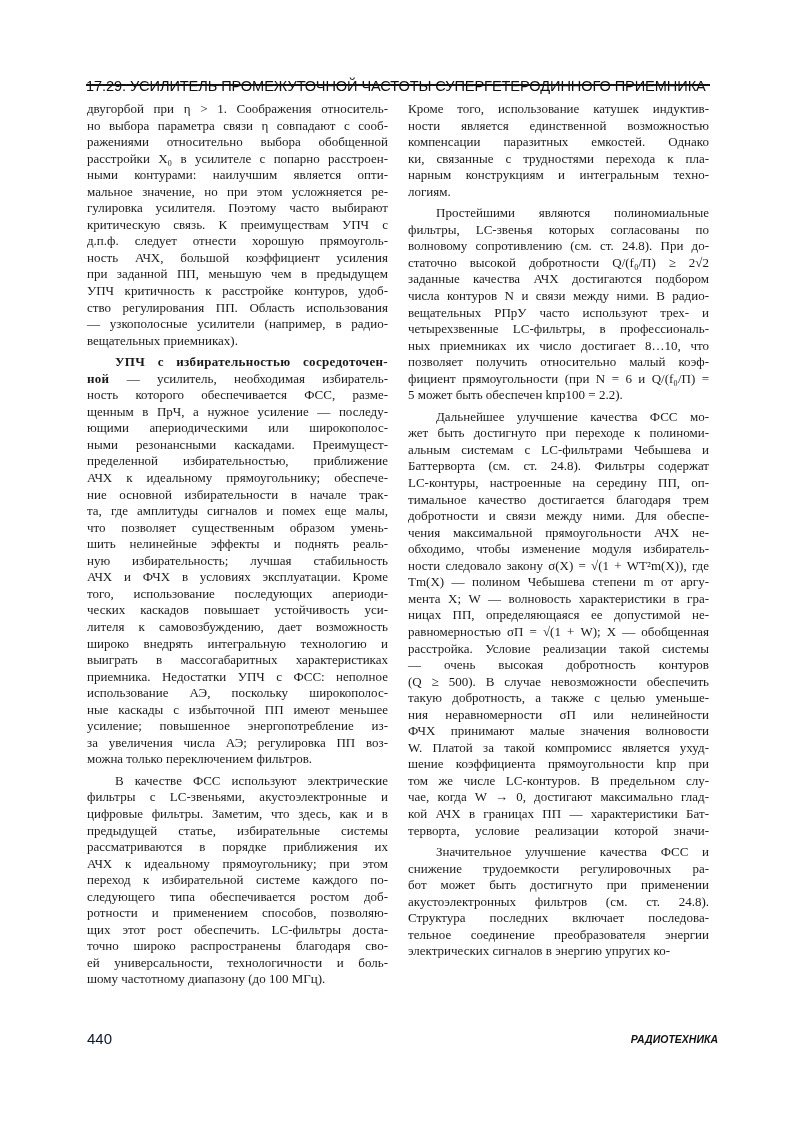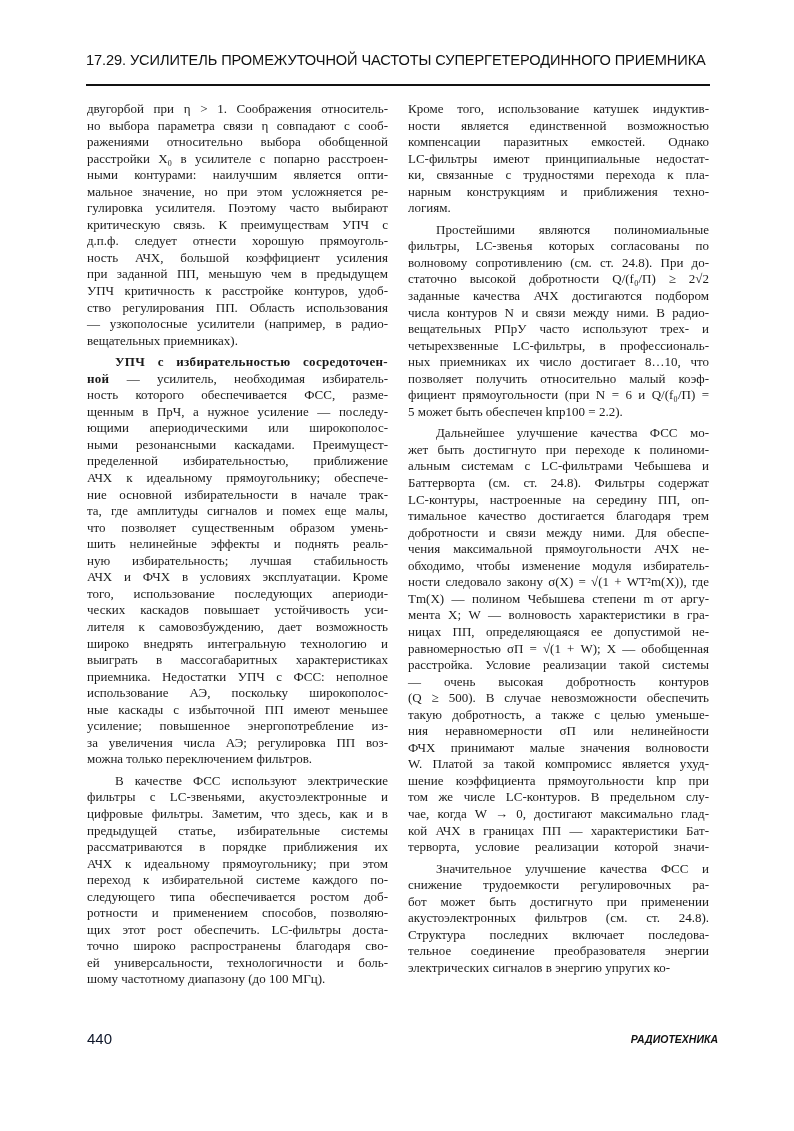--- a/index.html
+++ b/index.html
@@ -1,18 +1,18 @@
 <!DOCTYPE html>
 <html><head>
 <meta charset="utf-8">
 <style>
   html, body { margin: 0; padding: 0; background: #ffffff; }
   body { width: 794px; height: 1131px; position: relative; overflow: hidden; color: #1a1a1a; }
   .header {
-    position: absolute; left: 86px; top: 52px; width: 624px;
+    position: absolute; left: 86px; top: 78px; width: 624px;
     font-family: "Liberation Sans", sans-serif; font-size: 14.6px; letter-spacing: -0.1px;
     color: #111; white-space: nowrap;
   }
   .header-rule { position: absolute; left: 86px; top: 84px; width: 624px; height: 2px; background: #111; }
   .col {
     position: absolute; top: 101px; width: 301px;
     font-family: "Liberation Serif", serif; font-size: 13px; line-height: 16.55px;
     text-align: justify; hyphens: manual; color: #1a1a1a;
   }
   .col.left { left: 87px; }
@@ -98,23 +98,22 @@
       <span class="ln">ей универсальности, технологичности и боль-</span>
       <span class="ln last">шому частотному диапазону (до 100 МГц).</span>
     </p>
 </div>
 
 <div class="col right">
   <p class="first" id="R1">
       <span class="ln">Кроме того, использование катушек индуктив-</span>
       <span class="ln">ности является единственной возможностью</span>
       <span class="ln">компенсации паразитных емкостей. Однако</span>
-      <span class="ln">LC-фильтры имеют принципиальные недостат-</span>
       <span class="ln">ки, связанные с трудностями перехода к пла-</span>
-      <span class="ln">нарным конструкциям и приближения техно-</span>
+      <span class="ln">нарным конструкциям и интегральным техно-</span>
       <span class="ln last">логиям.</span>
     </p>
   <p class="indent" id="R2" style="text-indent: 0px;">
       <span class="ln" style="text-indent: 28px;">Простейшими являются полиномиальные</span>
       <span class="ln">фильтры, LC-звенья которых согласованы по</span>
       <span class="ln">волновому сопротивлению (см. ст. 24.8). При до-</span>
       <span class="ln">статочно высокой добротности Q/(f₀/П) ≥ 2√2</span>
       <span class="ln">заданные качества АЧХ достигаются подбором</span>
       <span class="ln">числа контуров N и связи между ними. В радио-</span>
       <span class="ln">вещательных РПрУ часто используют трех- и</span>

